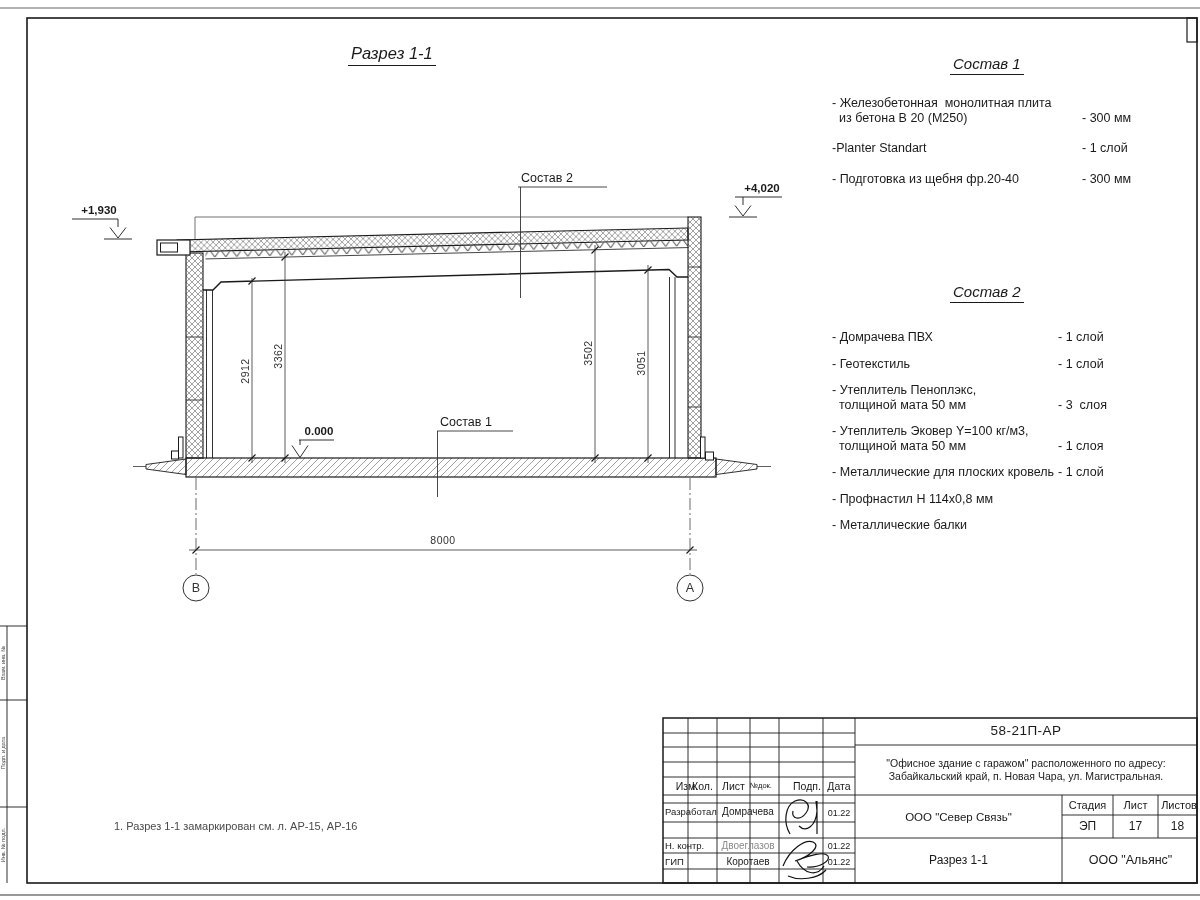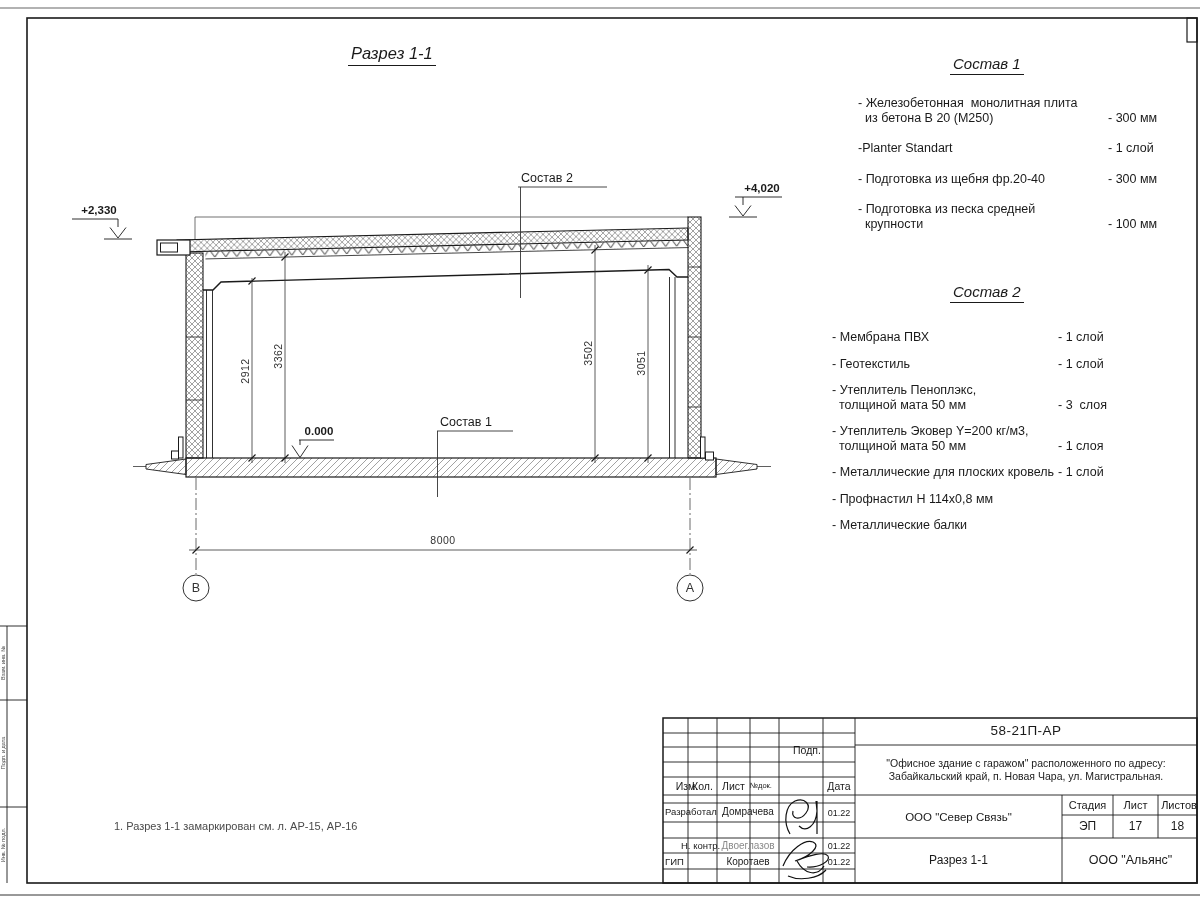--- a/index.html
+++ b/index.html
@@ -146,42 +146,42 @@
       <g stroke="#111" stroke-width="1.2" fill="none">
         <path d="M783,866 C790,849 805,839 813,842 C822,846 809,857 795,861 C811,855 824,851 828,856 C831,861 819,868 807,867 M788,876 C799,881 818,879 826,870 M797,861 C804,874 817,877 824,866"></path>
       </g>
     </g>
   </svg>
 
   <div class="t" style="left:348px;top:44px;">
     <span class="sec-title">Разрез 1-1</span>
   </div>
 
-  <div class="t elev" style="left:77px;top:204px;width:44px;text-align:center;">+2,330</div>
+  <div class="t elev" style="left:77px;top:204px;width:44px;text-align:center;">+1,930</div>
   <div class="t elev" style="left:738px;top:182px;width:48px;text-align:center;">+4,020</div>
   <div class="t elev" style="left:300px;top:425px;width:38px;text-align:center;">0.000</div>
 
   <div class="t dwg-lbl" style="left:521px;top:171px;">Состав 2</div>
   <div class="t dwg-lbl" style="left:440px;top:415px;">Состав 1</div>
 
   <div class="t vdim" style="left:225px;top:365px;">2912</div>
   <div class="t vdim" style="left:258px;top:350px;">3362</div>
   <div class="t vdim" style="left:568px;top:347px;">3502</div>
   <div class="t vdim" style="left:621px;top:357px;">3051</div>
   <div class="t hdim" style="left:413px;top:534px;width:60px;">8000</div>
 
   <div class="t axl" style="left:183px;top:575px;">В</div>
   <div class="t axl" style="left:677px;top:575px;">А</div>
 
   <div class="t note" style="left:114px;top:820px;">1. Разрез 1-1 замаркирован см. л. АР-15, АР-16</div>
 
   <div class="t" style="left:950px;top:55px;">
     <span class="sh">Состав 1</span>
   </div>
-  <div class="lst lst1" style="left:832px;top:96px;width:314px;margin-left:26px;">
+  <div class="lst lst1" style="left:832px;top:96px;width:314px;">
     <div class="it">
       <div class="nm">
           <span>- Железобетонная  монолитная плита</span>
           <span>из бетона В 20 (М250)</span>
         </div>
       <div class="vl">- 300 мм</div>
     </div>
     <div class="it">
       <div class="nm">
           <span>-Planter Standart</span>
@@ -189,57 +189,50 @@
         </div>
       <div class="vl">- 1 слой</div>
     </div>
     <div class="it">
       <div class="nm">
           <span>- Подготовка из щебня фр.20-40</span>
           <span></span>
         </div>
       <div class="vl">- 300 мм</div>
     </div>
-    <div class="it">
-      <div class="nm">
-          <span>- Подготовка из песка средней</span>
-          <span>крупности</span>
-        </div>
-      <div class="vl">- 100 мм</div>
-    </div>
   </div>
 
   <div class="t" style="left:950px;top:283px;">
     <span class="sh">Состав 2</span>
   </div>
   <div class="lst lst2" style="left:832px;top:330px;width:290px;">
     <div class="it">
       <div class="nm">
-          <span>- Мембрана ПВХ</span>
+          <span>- Домрачева ПВХ</span>
           <span></span>
         </div>
       <div class="vl">- 1 слой</div>
     </div>
     <div class="it">
       <div class="nm">
           <span>- Геотекстиль</span>
           <span></span>
         </div>
       <div class="vl">- 1 слой</div>
     </div>
     <div class="it">
       <div class="nm">
           <span>- Утеплитель Пеноплэкс,</span>
           <span>толщиной мата 50 мм</span>
         </div>
       <div class="vl">- 3  слоя</div>
     </div>
     <div class="it">
       <div class="nm">
-          <span>- Утеплитель Эковер Y=200 кг/м3,</span>
+          <span>- Утеплитель Эковер Y=100 кг/м3,</span>
           <span>толщиной мата 50 мм</span>
         </div>
       <div class="vl">- 1 слоя</div>
     </div>
     <div class="it">
       <div class="nm">
           <span>- Металлические для плоских кровель</span>
           <span></span>
         </div>
       <div class="vl">- 1 слой</div>
@@ -261,28 +254,28 @@
   </div>
 
   <div class="t tb-doc ctr" style="left:855px;top:723px;width:342px;">58-21П-АР</div>
   <div class="t tb-addr ctr" style="left:857px;top:757px;width:338px;">"Офисное здание с гаражом" расположенного по адресу:</div>
   <div class="t tb-addr ctr" style="left:857px;top:770px;width:338px;">Забайкальский край, п. Новая Чара, ул. Магистральная.</div>
 
   <div class="t tb-hdr ctr" style="left:663px;top:778px;width:48px;">Изм.</div>
   <div class="t tb-hdr ctr" style="left:688px;top:778px;width:29px;">Кол.</div>
   <div class="t tb-hdr ctr" style="left:717px;top:778px;width:33px;">Лист</div>
   <div class="t tb-hdr small ctr" style="left:750px;top:778px;width:20px;">№док.</div>
-  <div class="t tb-hdr ctr" style="left:779px;top:742px;width:56px;border-radius:8px;">Подп.</div>
+  <div class="t tb-hdr ctr" style="left:779px;top:778px;width:56px;border-radius:8px;">Подп.</div>
   <div class="t tb-hdr ctr" style="left:823px;top:778px;width:32px;">Дата</div>
 
   <div class="t tb-role" style="left:665px;top:805px;width:68px;">Разработал</div>
   <div class="t tb-name" style="left:715px;top:805px;width:66px;">Домрачева</div>
   <div class="t tb-date" style="left:823px;top:807px;width:32px;">01.22</div>
 
-  <div class="t tb-role" style="left:681px;top:839px;width:76px;">Н. контр.</div>
+  <div class="t tb-role" style="left:665px;top:839px;width:76px;">Н. контр.</div>
   <div class="t tb-name" style="left:715px;top:839px;width:66px;color:#8a8a8a;">Двоеглазов</div>
   <div class="t tb-date" style="left:823px;top:840px;width:32px;">01.22</div>
 
   <div class="t tb-role" style="left:665px;top:855px;width:52px;">ГИП</div>
   <div class="t tb-name" style="left:715px;top:855px;width:66px;">Коротаев</div>
   <div class="t tb-date" style="left:823px;top:856px;width:32px;">01.22</div>
 
   <div class="t tb-org ctr" style="left:857px;top:811px;width:203px;">ООО "Север Связь"</div>
   <div class="t tb-comp ctr" style="left:857px;top:853px;width:203px;font-size:12px;">Разрез 1-1</div>
 

